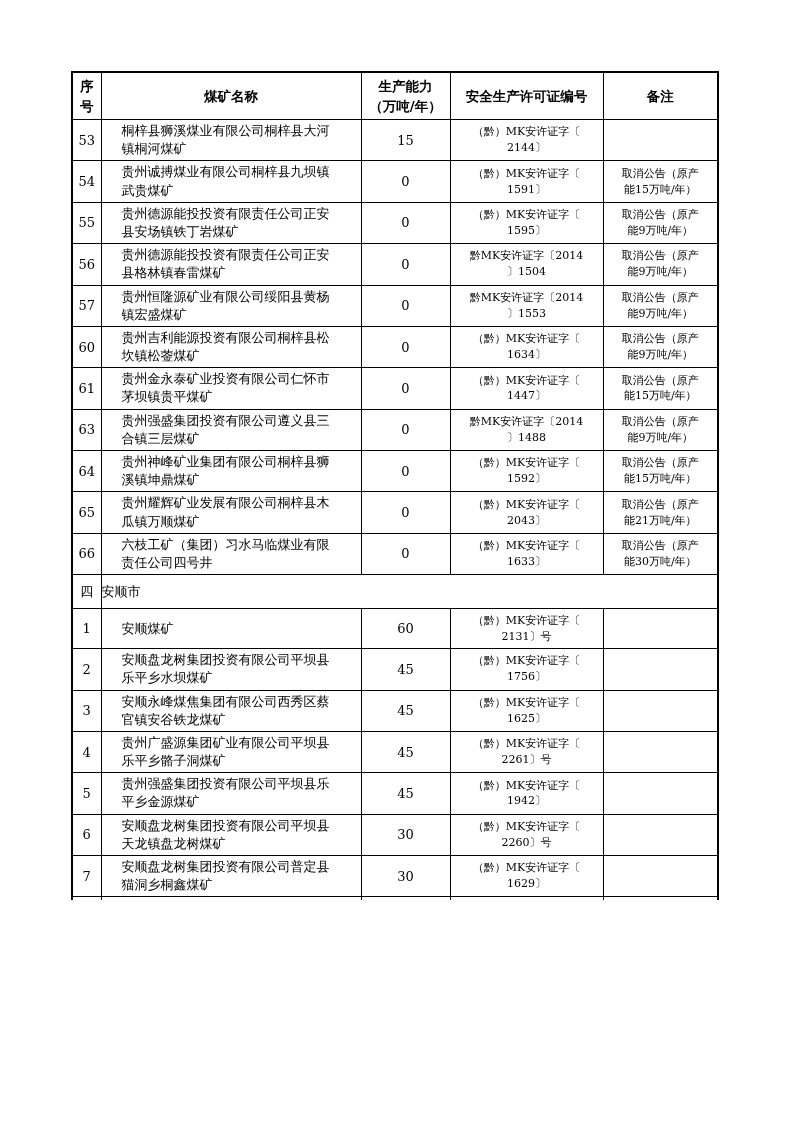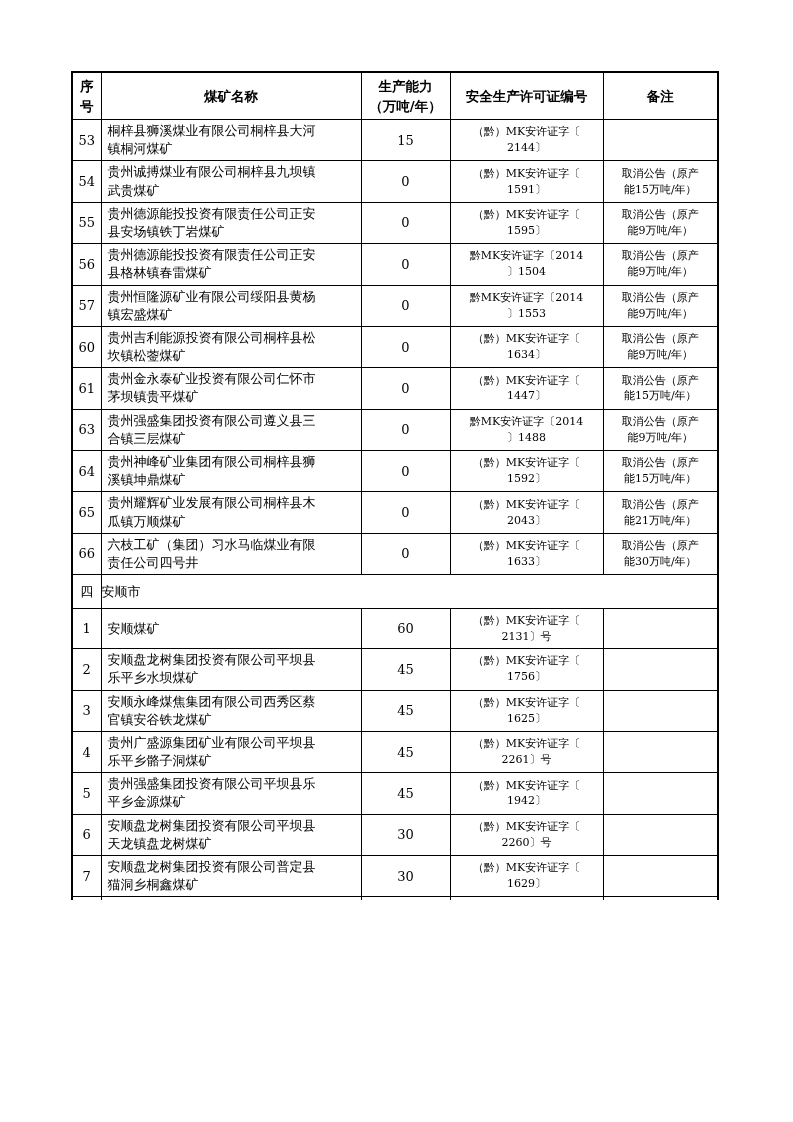--- a/index.html
+++ b/index.html
@@ -43,21 +43,21 @@
   tr.section-row { height: 34px; }
   td.c-idx {
     text-align: center;
     font-size: 13px;
     padding: 0;
   }
   td.c-name {
     text-align: left;
     font-size: 13px;
     line-height: 1.4;
-    padding: 2px 4px 2px 6px;
+    padding: 2px 4px 2px 20px;
     white-space: pre-line;
   }
   td.c-cap {
     text-align: center;
     font-size: 13px;
     padding: 0;
   }
   td.c-lic, td.c-rem {
     text-align: center;
     font-size: 11px;

